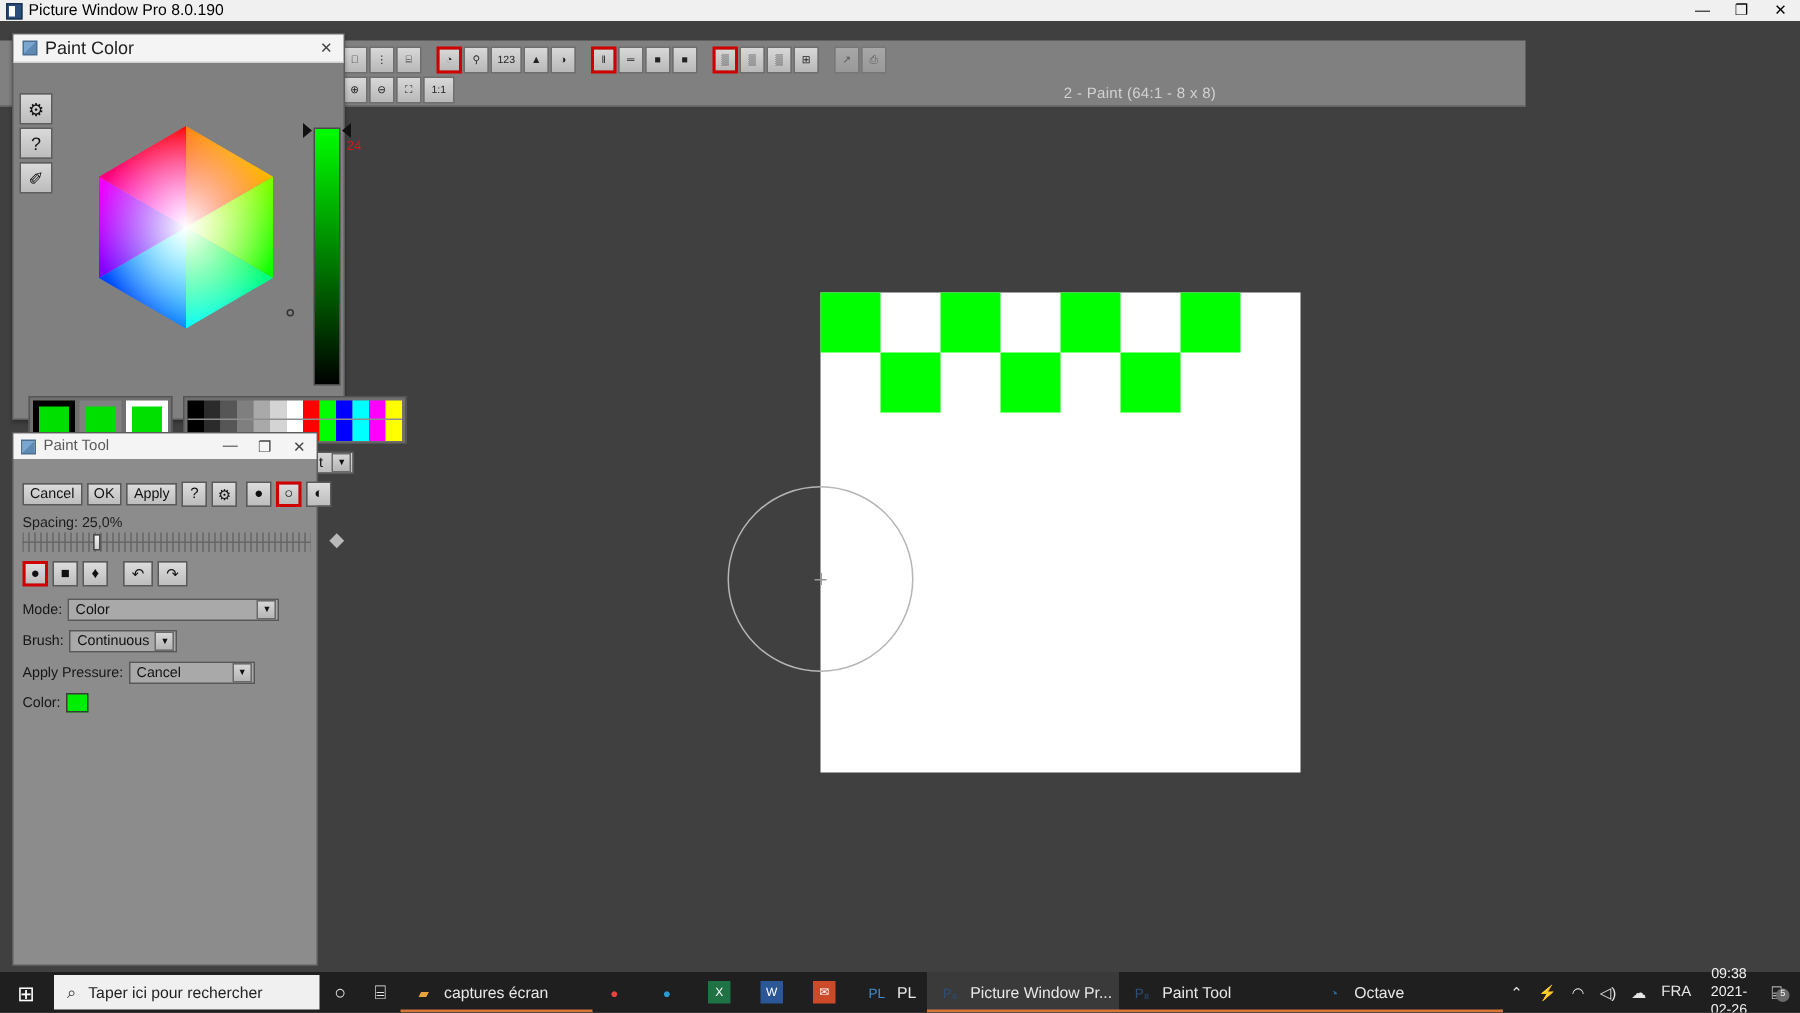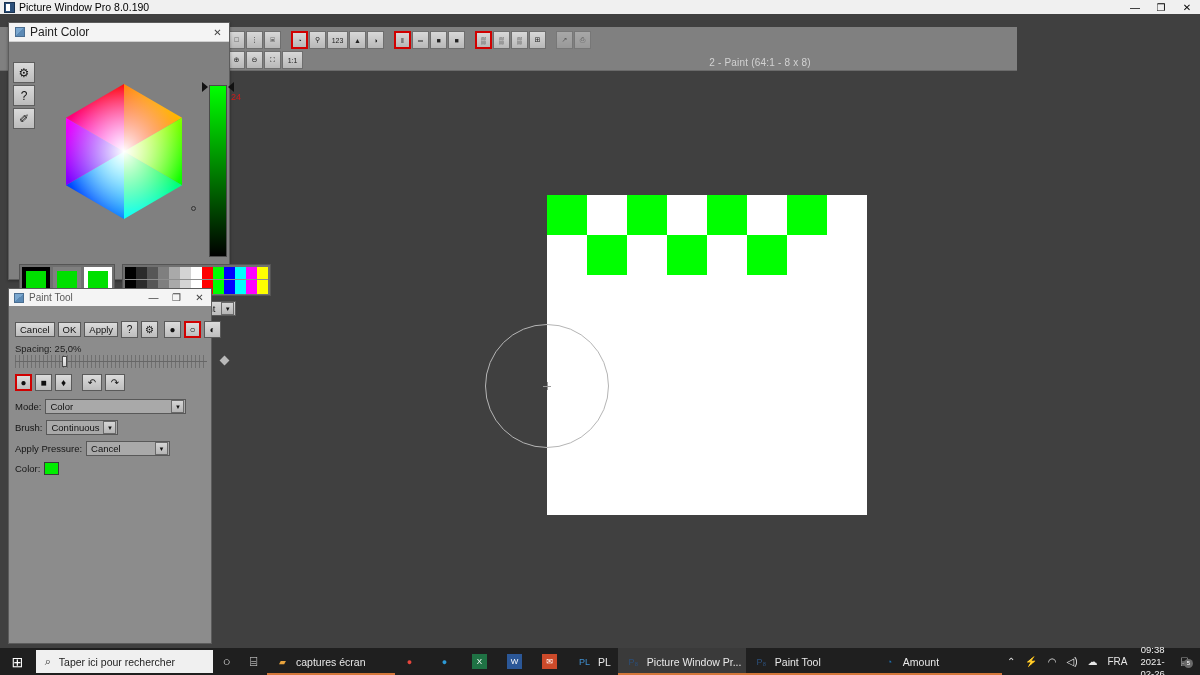--- a/index.html
+++ b/index.html
@@ -548,21 +548,21 @@
       <div class="tb-app run active w-fixed">
         <div class="ap-ico" style="color: rgb(43, 79, 122);">P₈</div>
         <span>Picture Window Pr...</span>
       </div>
       <div class="tb-app run w-fixed">
         <div class="ap-ico" style="color: rgb(43, 79, 122);">P₈</div>
         <span>Paint Tool</span>
       </div>
       <div class="tb-app run w-fixed">
         <div class="ap-ico" style="color: rgb(31, 111, 174);">◔</div>
-        <span>Amount</span>
+        <span>Octave</span>
       </div>
     </div>
 
   <div id="tray">
     <div class="tray-ico">⌃</div>
     <div class="tray-ico">⚡</div>
     <div class="tray-ico">◠</div>
     <div class="tray-ico">◁)</div>
     <div class="tray-ico">☁</div>
     <div class="tray-ico">FRA</div>

